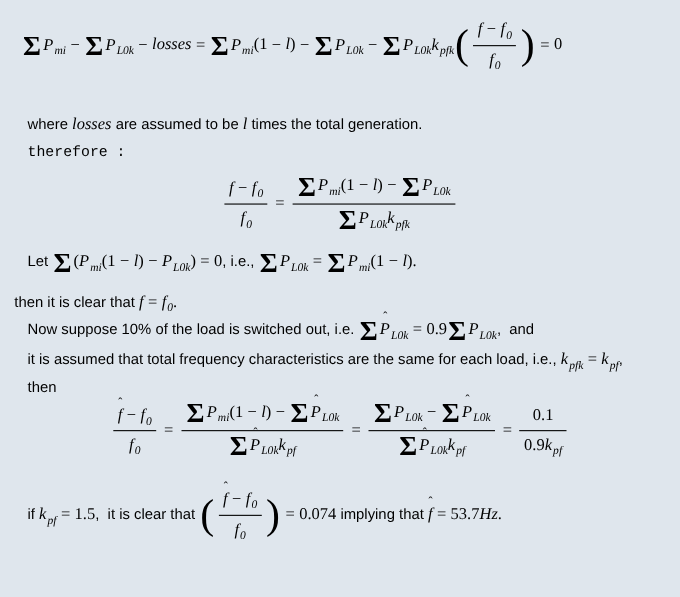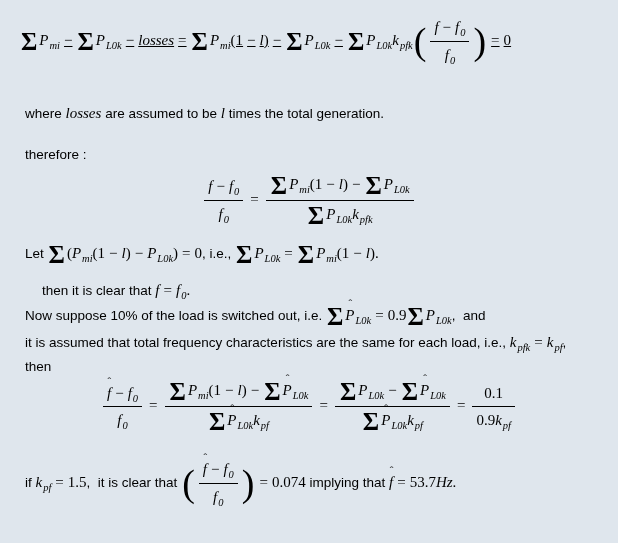--- a/index.html
+++ b/index.html
@@ -23,26 +23,26 @@
        font-style:normal;font-size:11px;line-height:1;}
   .msub{font-size:10.5px;font-style:italic;margin-left:1px;vertical-align:-4px;line-height:1;}
   .msum{font-family:"Liberation Serif",serif;font-weight:bold;font-size:25px;
         line-height:1;vertical-align:-5px;margin:0 2px 0 1px;display:inline-block;font-style:normal;}
   .mbig{font-family:"Liberation Serif",serif;font-size:38px;font-weight:normal;
         line-height:.9;vertical-align:middle;display:inline-block;margin:0 1px;font-style:normal;}
   .mfrac{display:inline-block;vertical-align:middle;text-align:center;margin:0 3px;}
   .mfrac .num{display:block;border-bottom:1px solid #000;padding:0 4px 2px;}
   .mfrac .den{display:block;padding:2px 4px 0;}
 
-  #l1{margin:8px 0 0 20px;text-decoration:underline;}
+  #l1{margin:8px 0 0 20px;}
   #l2{margin:36px 12px 0 25px;}
-  #l3{margin:20px 0 0 25px;}
+  #l3{margin:5px 0 0 25px;font-family:Liberation Mono, monospace;}
   #l4{margin:8px 0 0 0;}
   #l5{margin:14px 0 12px 25px;}
-  #l6{margin:2px 0 0 42px;}
+  #l6{margin:2px 0 0 13px;}
   #l7{margin:3px 0 0 25px;}
   #l8{margin:2px 0 0 25px;}
   #l9{margin:3px 0 0 25px;}
   #l10{margin:2px 0 0 0;}
   #l11{margin:24px 0 0 25px;}
 </style>
 </head>
 <body style="background: rgb(223, 230, 237); color: rgb(0, 0, 0);">
 
 <div class="doc">

